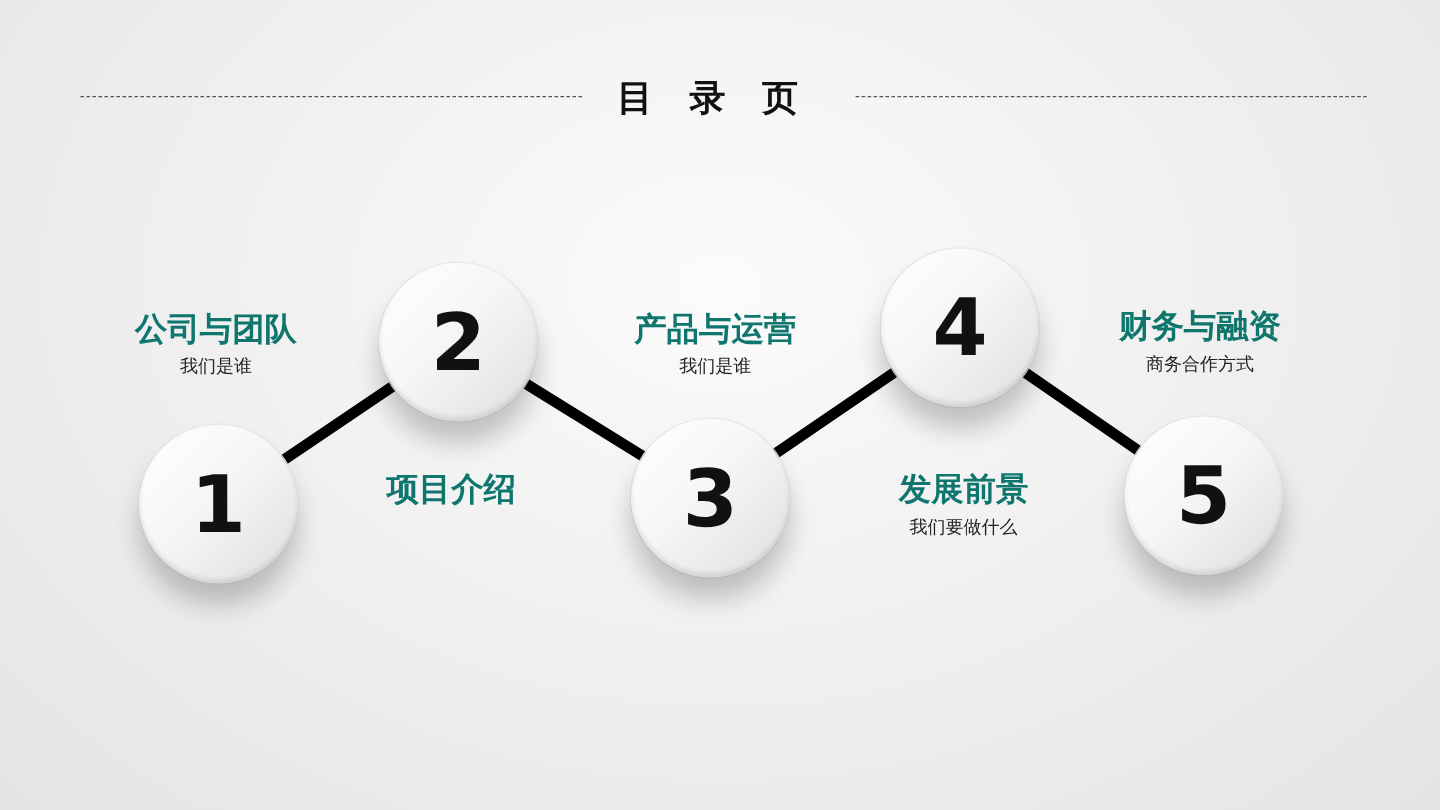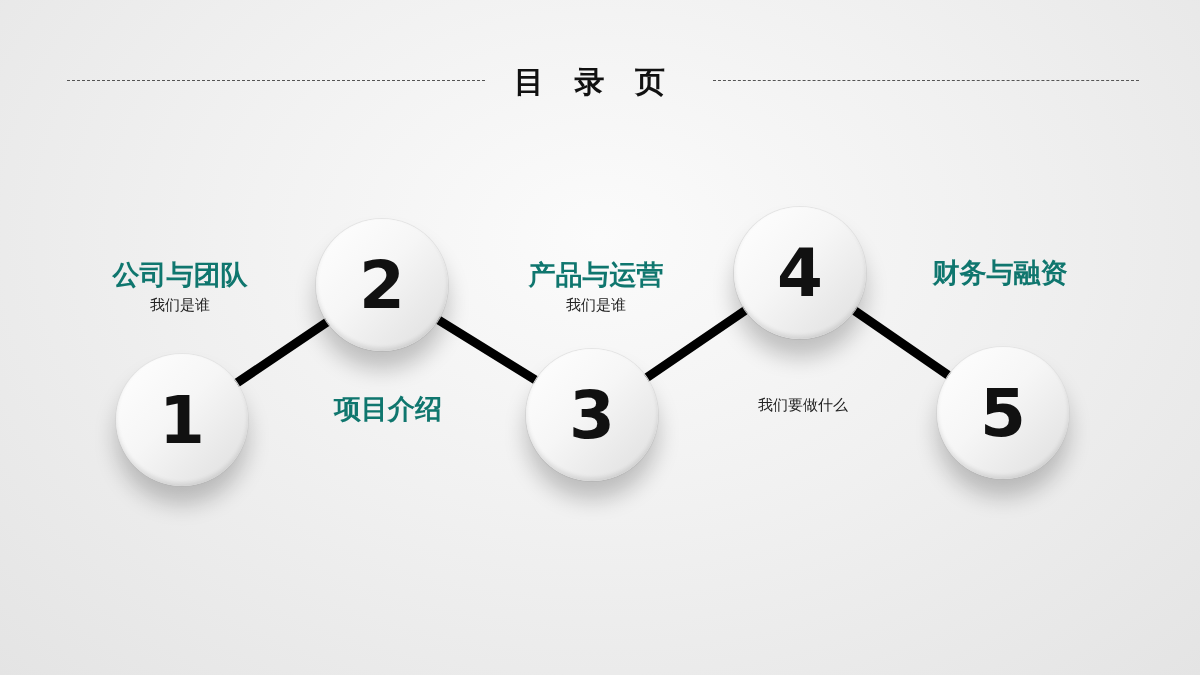--- a/index.html
+++ b/index.html
@@ -49,25 +49,27 @@
   <span>4</span>
 </div>
 <div class="circle" style="left:937px; top:347px;">
   <span>5</span>
 </div>
 
 <div class="label" style="left:80px; top:258px;">
   <div class="h">公司与团队</div>
   <div class="s">我们是谁</div>
 </div>
-<div class="label" style="left:288px; top:392px;">
+<div class="label" style="left:276px; top:392px;">
   <div class="h">项目介绍</div>
 </div>
 <div class="label" style="left:496px; top:258px;">
   <div class="h">产品与运营</div>
   <div class="s">我们是谁</div>
 </div>
 <div class="label" style="left:703px; top:392px;">
+  <div class="h">发展前景</div>
   <div class="s">我们要做什么</div>
 </div>
 <div class="label" style="left:900px; top:256px;">
   <div class="h">财务与融资</div>
+  <div class="s">商务合作方式</div>
 </div>
 
 </body></html>

